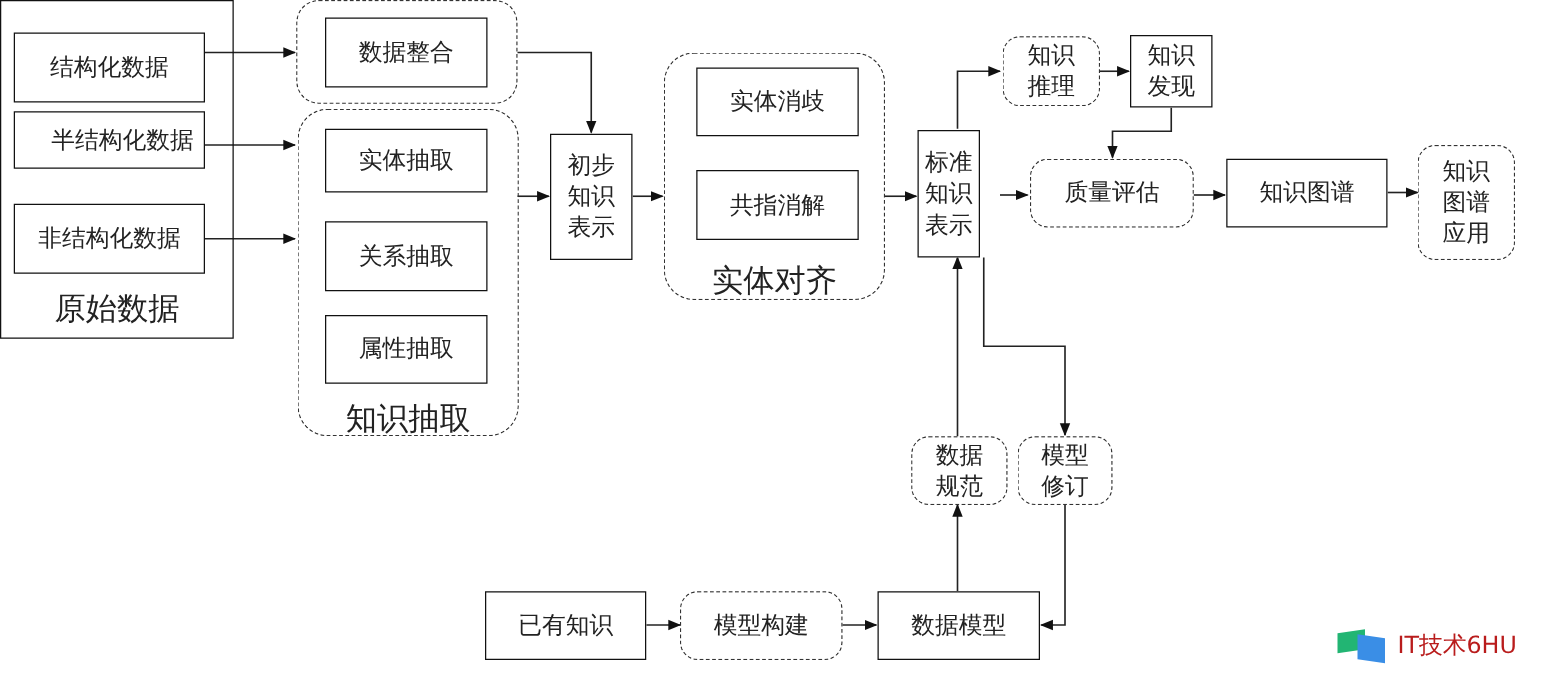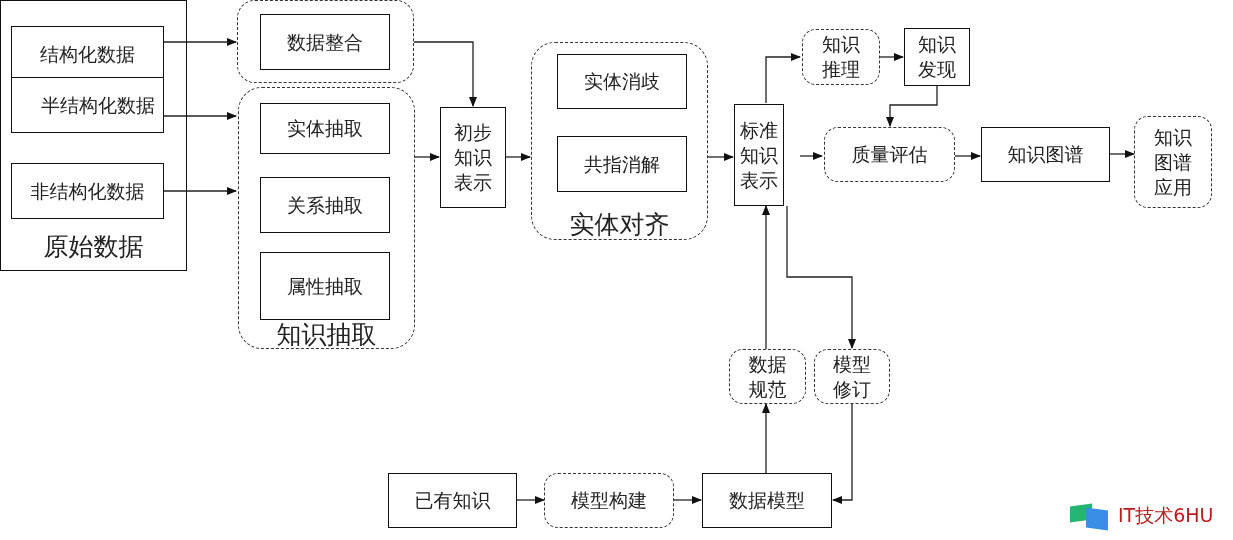--- a/index.html
+++ b/index.html
@@ -43,31 +43,31 @@
     <path d="M787,206 V277 H852 V348"></path>
     <path d="M517,500 H544"></path>
     <path d="M674,500 H701"></path>
     <path d="M766,473 V404"></path>
     <path d="M852,404 V500 H833"></path>
   </g>
 </svg>
 
 <div class="outer" style="left:0;top:0;width:187px;height:271px;"></div>
 <div class="box" style="left:11px;top:14px;width:153px;height:56px;margin-top:12px;">结构化数据</div>
-<div class="box" style="left:11px;top:77px;width:153px;height:56px;padding-left:21px;">半结构化数据</div>
+<div class="box" style="left:11px;top:89px;width:153px;height:46px;padding-left:21px;">半结构化数据</div>
 <div class="box" style="left:11px;top:163px;width:153px;height:56px;">非结构化数据</div>
 <div class="cap" style="left:0;top:230px;width:187px;">原始数据</div>
 
 <div class="group" style="left:237px;top:0;width:177px;height:83px;border-radius:18px;"></div>
 <div class="box" style="left:260px;top:14px;width:130px;height:56px;">数据整合</div>
 
 <div class="group" style="left:238px;top:87px;width:177px;height:262px;"></div>
 <div class="box" style="left:260px;top:103px;width:130px;height:51px;">实体抽取</div>
 <div class="box" style="left:260px;top:177px;width:130px;height:56px;">关系抽取</div>
-<div class="box" style="left:260px;top:252px;width:130px;height:68px;">属性抽取</div>
+<div class="box" style="left:260px;top:252px;width:130px;height:55px;">属性抽取</div>
 <div class="cap" style="left:238px;top:318px;width:177px;">知识抽取</div>
 
 <div class="box v" style="left:440px;top:107px;width:66px;height:101px;">初步
 知识
 表示</div>
 
 <div class="group" style="left:531px;top:42px;width:177px;height:198px;"></div>
 <div class="box" style="left:557px;top:54px;width:130px;height:55px;">实体消歧</div>
 <div class="box" style="left:557px;top:136px;width:130px;height:56px;">共指消解</div>
 <div class="cap" style="left:531px;top:208px;width:177px;">实体对齐</div>

